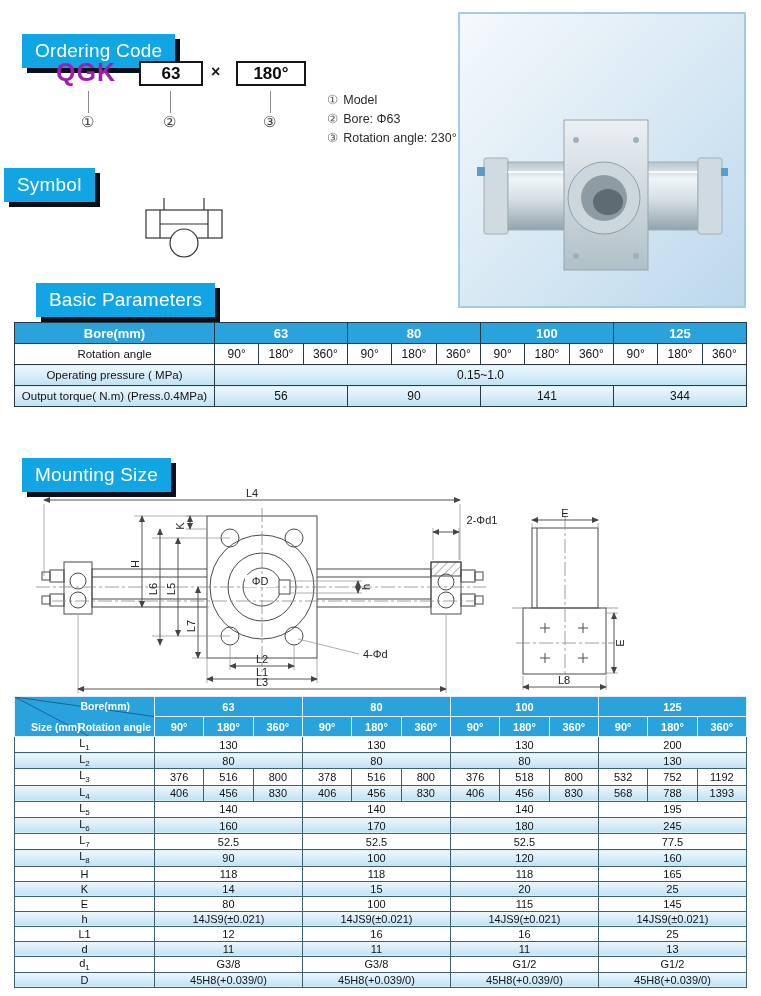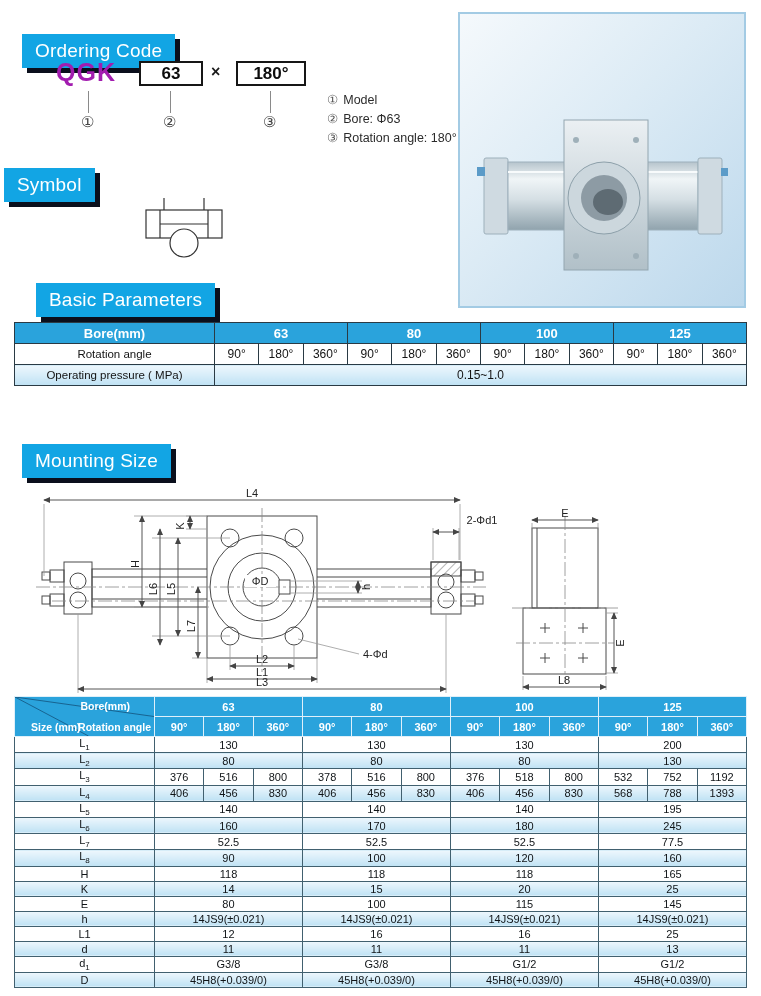--- a/index.html
+++ b/index.html
@@ -47,37 +47,37 @@
   
   .mount-drawing{position:absolute;left:14px;top:486px;}
   .mount-drawing text{font-family:"Liberation Sans",sans-serif;font-size:11px;fill:#222;}
 </style>
 </head>
 <body>
 
 <div class="hdr" style="left:22px;top:34px;">Ordering Code</div>
 <div class="hdr" style="left:4px;top:168px;">Symbol</div>
 <div class="hdr" style="left:36px;top:283px;">Basic Parameters</div>
-<div class="hdr" style="left:22px;top:444px;text-align:right;">Mounting Size</div>
+<div class="hdr" style="left:22px;top:458px;text-align:right;">Mounting Size</div>
 
 <div class="oc-model">QGK</div>
 <div class="oc-box bore">63</div>
 <div class="oc-times">×</div>
 <div class="oc-box angle">180°</div>
 <div class="oc-line" style="left:88px;"></div>
 <div class="oc-line" style="left:170px;"></div>
 <div class="oc-line" style="left:270px;"></div>
 <div class="oc-callout" style="left:81px;">①</div>
 <div class="oc-callout" style="left:163px;">②</div>
 <div class="oc-callout" style="left:263px;">③</div>
 
 <div class="legend">
   <div class="lg-line"><span class="lg-num">①</span><span>Model</span></div>
   <div class="lg-line"><span class="lg-num">②</span><span>Bore:  Φ63</span></div>
-  <div class="lg-line"><span class="lg-num">③</span><span>Rotation angle:  180°</span></div>
+  <div class="lg-line"><span class="lg-num">③</span><span>Rotation angle:  230°</span></div>
 </div>
 
 <div class="photo">
   <svg width="284" height="292" viewBox="0 0 284 292">
     <defs>
       <linearGradient id="pbg" x1="0" y1="0" x2="1" y2="1">
         <stop offset="0" stop-color="#f5f9fc"></stop>
           <stop offset="0.45" stop-color="#dcebf5"></stop>
           <stop offset="1" stop-color="#bcd8ec"></stop>
       </linearGradient>
@@ -147,20 +147,27 @@
         <td>180°</td>
         <td>360°</td>
         <td>90°</td>
         <td>180°</td>
         <td>360°</td>
       </tr>
       <tr class="shade">
         <td class="bp-label">Operating pressure ( MPa)</td>
         <td colspan="12">0.15~1.0</td>
       </tr>
+      <tr class="shade">
+        <td class="bp-label">Output torque( N.m)  (Press.0.4MPa)</td>
+        <td colspan="3">56</td>
+        <td colspan="3">90</td>
+        <td colspan="3">141</td>
+        <td colspan="3">344</td>
+      </tr>
     </tbody>
 </table>
 
 <svg class="mount-drawing" width="733" height="208" viewBox="0 0 733 208">
   <defs>
     <marker id="ar" viewBox="0 0 10 10" refX="8" refY="5" markerWidth="8" markerHeight="8" orient="auto-start-reverse">
       <path d="M0 1 L9 5 L0 9 z" fill="#444"></path>
     </marker>
     <pattern id="hatch" width="6" height="6" patternUnits="userSpaceOnUse" patternTransform="rotate(45)">
       <line x1="0" y1="0" x2="0" y2="6" stroke="#666" stroke-width="1"></line>

